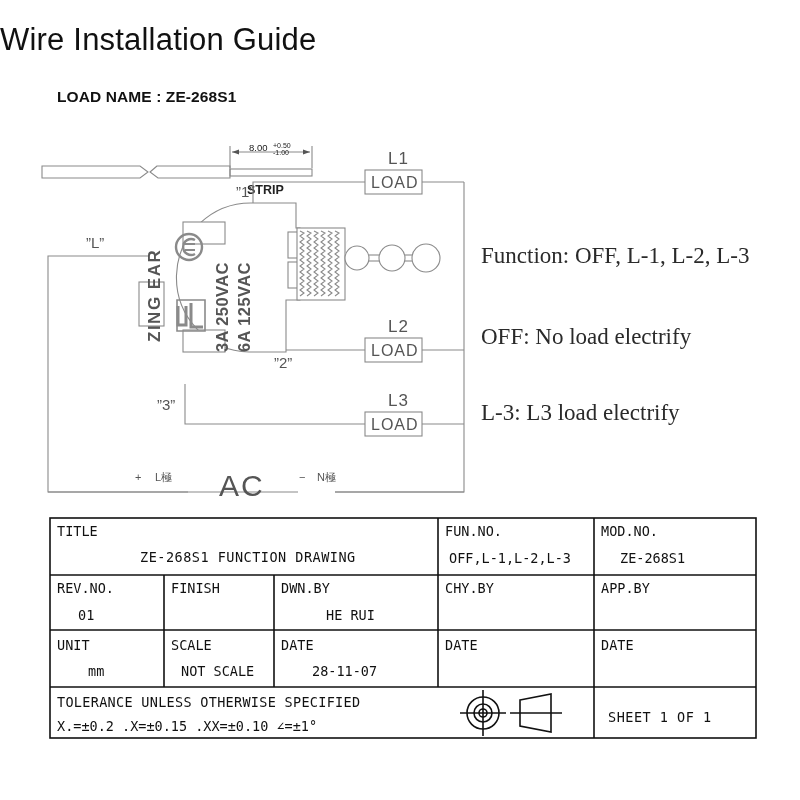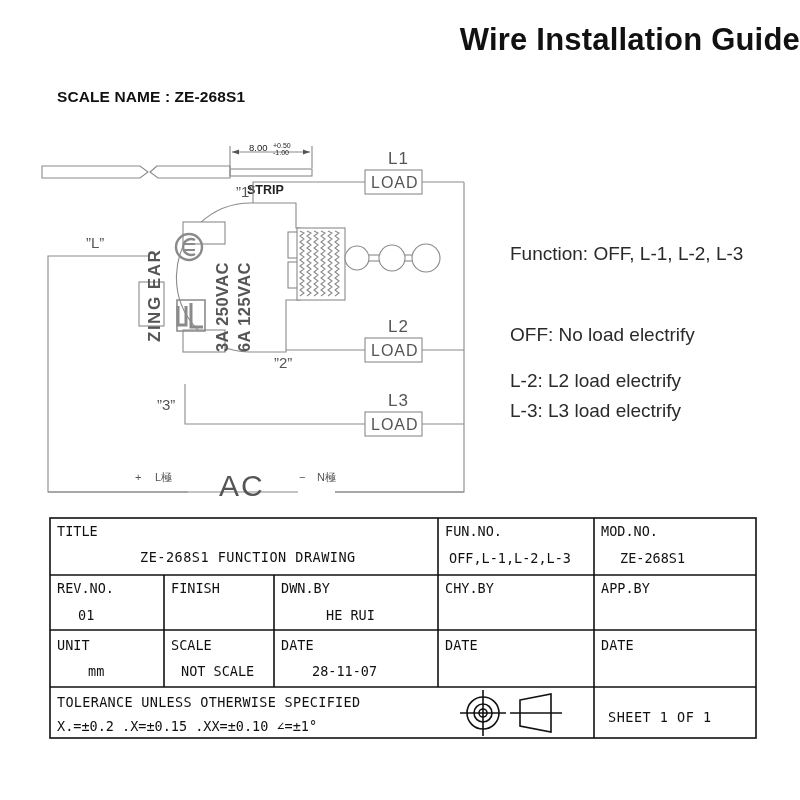--- a/index.html
+++ b/index.html
@@ -14,61 +14,60 @@
     height: 800px;
     background: #ffffff;
     font-family: "Liberation Sans", sans-serif;
     overflow: hidden;
   }
   #page-title {
     position: absolute;
     top: 22px;
     left: 0;
     width: 800px;
-    text-align: right;
+    text-align: left;
     font-size: 31px;
-    font-weight: bold;
+    font-weight: normal;
     color: #111111;
     letter-spacing: 0.2px;
   }
   #model-name {
     position: absolute;
     top: 88px;
     left: 57px;
     font-size: 15.5px;
     font-weight: bold;
     color: #111111;
     letter-spacing: 0.1px;
   }
   #drawing-svg {
     position: absolute;
     top: 0;
     left: 0;
   }
   .fn-text {
     position: absolute;
     color: #2a2a2a;
-    font-size: 19px;
-    font-family: Liberation Sans, sans-serif;
+    font-size: 23px;
+    font-family: Liberation Serif, serif;
     white-space: nowrap;
-    margin-left: 29px;
   }
   #fn-heading { top: 243px; left: 481px; }
   #fn-off  { top: 324px; left: 481px; }
   #fn-l1   { top: 340px; left: 481px; }
   #fn-l2   { top: 370px; left: 481px; }
   #fn-l3   { top: 400px; left: 481px; }
 </style>
 </head>
 <body>
 
 <div id="page">
 
   <div id="page-title">Wire Installation Guide</div>
-  <div id="model-name">SCALE NAME : ZE-268S1</div>
+  <div id="model-name">LOAD NAME : ZE-268S1</div>
 
   <svg id="drawing-svg" width="800" height="800" viewBox="0 0 800 800" xmlns="http://www.w3.org/2000/svg">
 
     <defs>
       <style>
         .ln   { stroke: #8a8a8a; stroke-width: 1.1; fill: none; }
         .ln-d { stroke: #8a8a8a; stroke-width: 1.1; fill: #ffffff; }
         .tln  { stroke: #111111; stroke-width: 1.6; fill: none; }
         .cad  { font-family: "DejaVu Sans Mono", monospace; fill: #111111; }
         .cadl { font-family: "Liberation Sans", sans-serif; fill: #555555; }
@@ -278,16 +277,15 @@
         <line class="tln" x1="483" y1="690" x2="483" y2="736" stroke-width="1.3"></line>
         <path class="tln" d="M 520 700 L 551 694 L 551 732 L 520 726 Z" stroke-width="1.5"></path>
         <line class="tln" x1="510" y1="713" x2="562" y2="713" stroke-width="1.3"></line>
       </g>
     </g>
 
   </svg>
 
   <div class="fn-text" id="fn-heading">Function: OFF, L-1, L-2, L-3</div>
   <div class="fn-text" id="fn-off">OFF: No load electrify</div>
-  <div class="fn-text" id="fn-l2">L-2: L2 load electrify</div>
   <div class="fn-text" id="fn-l3">L-3: L3 load electrify</div>
 
 </div>
 
 </body></html>

